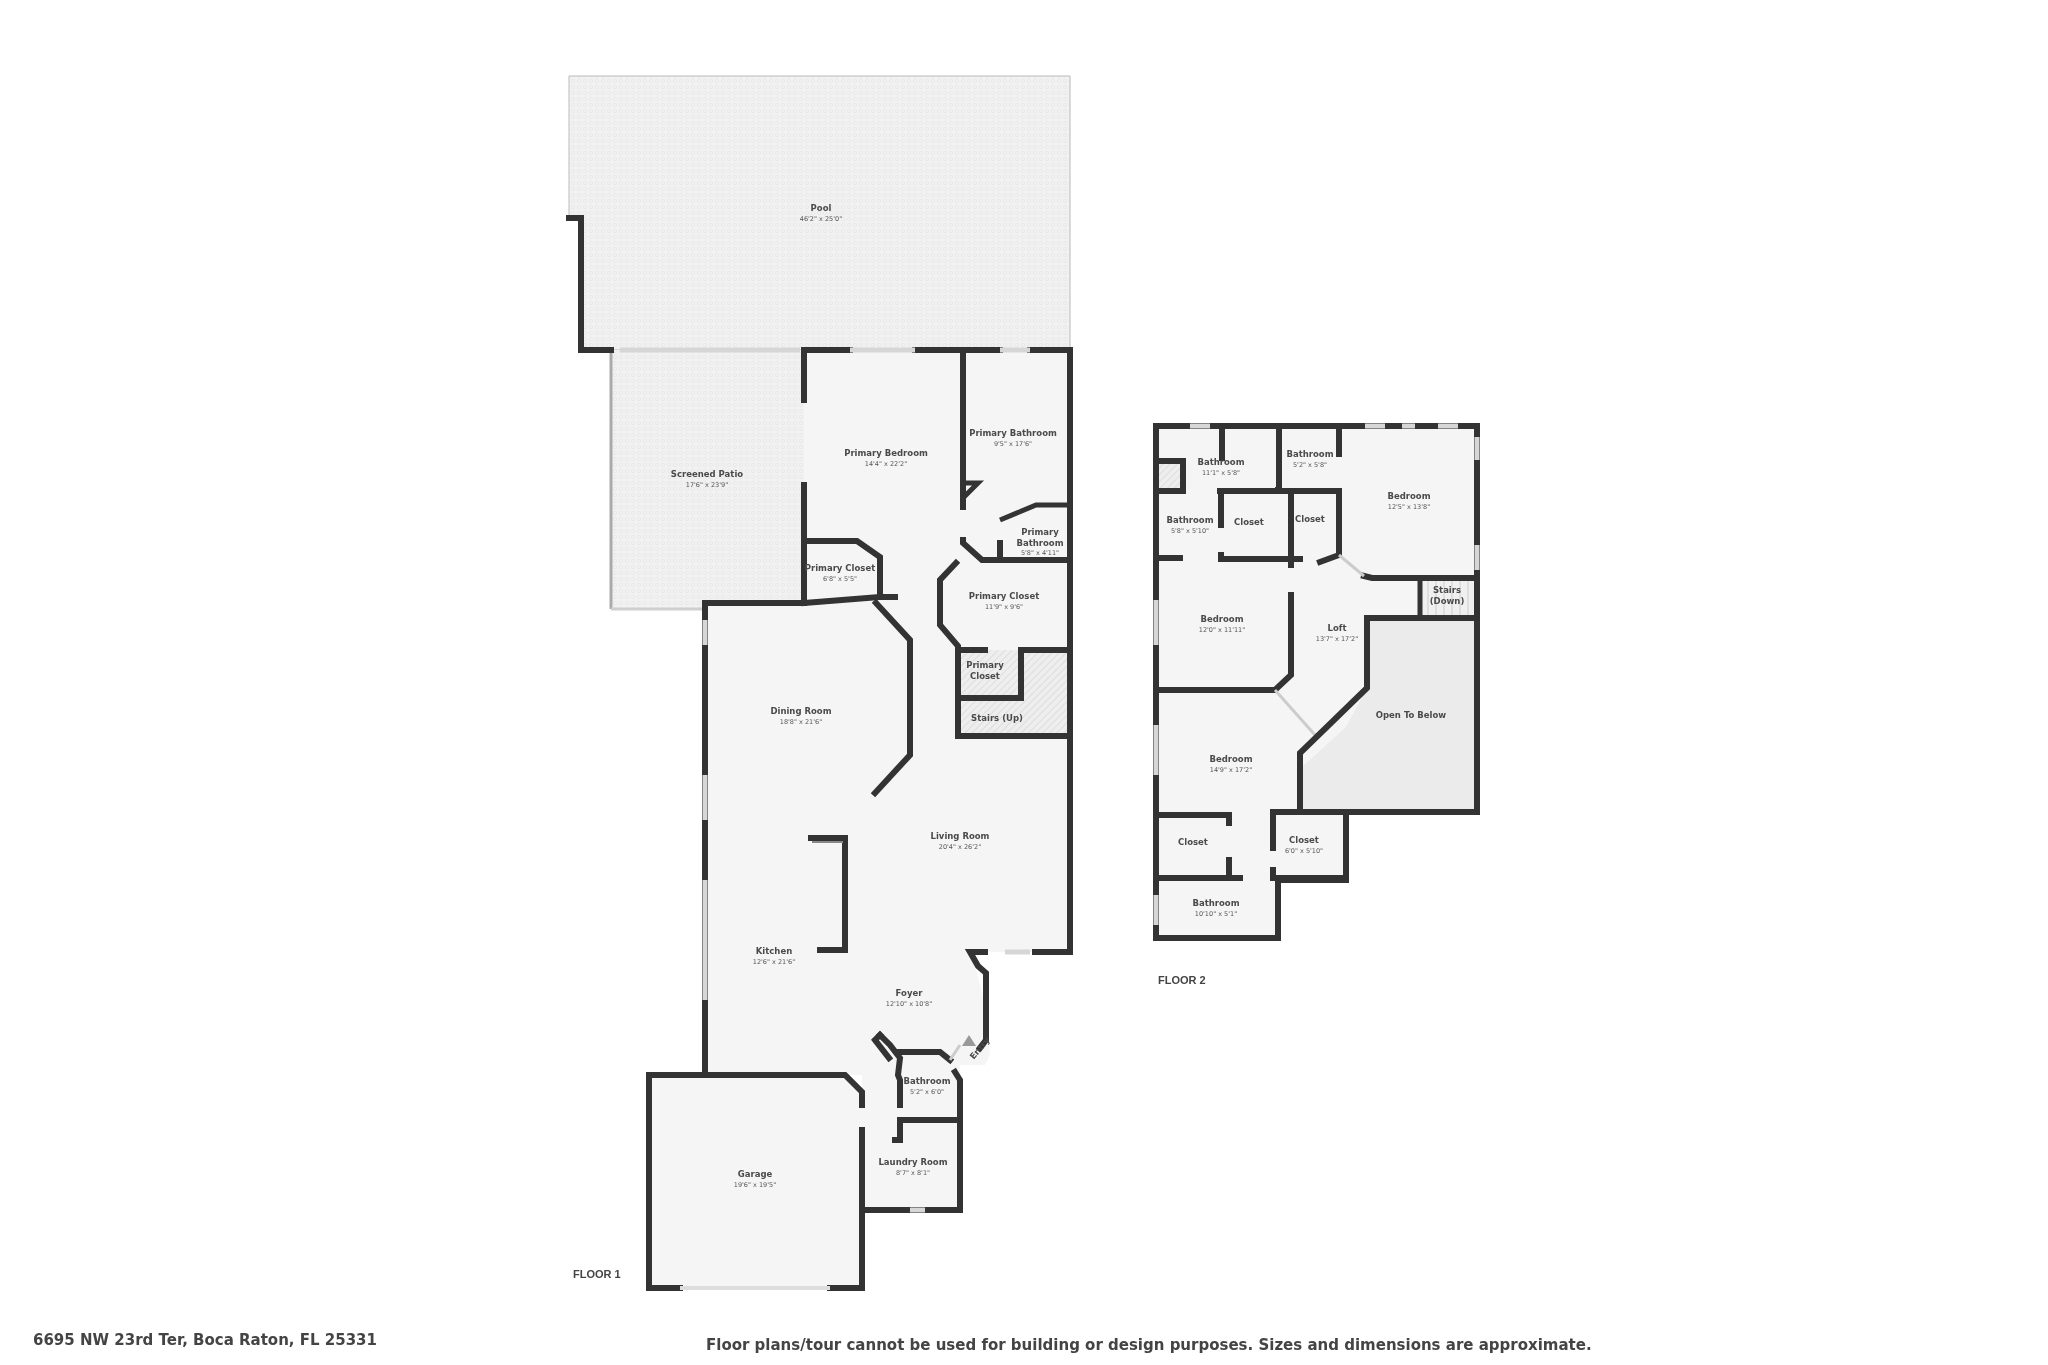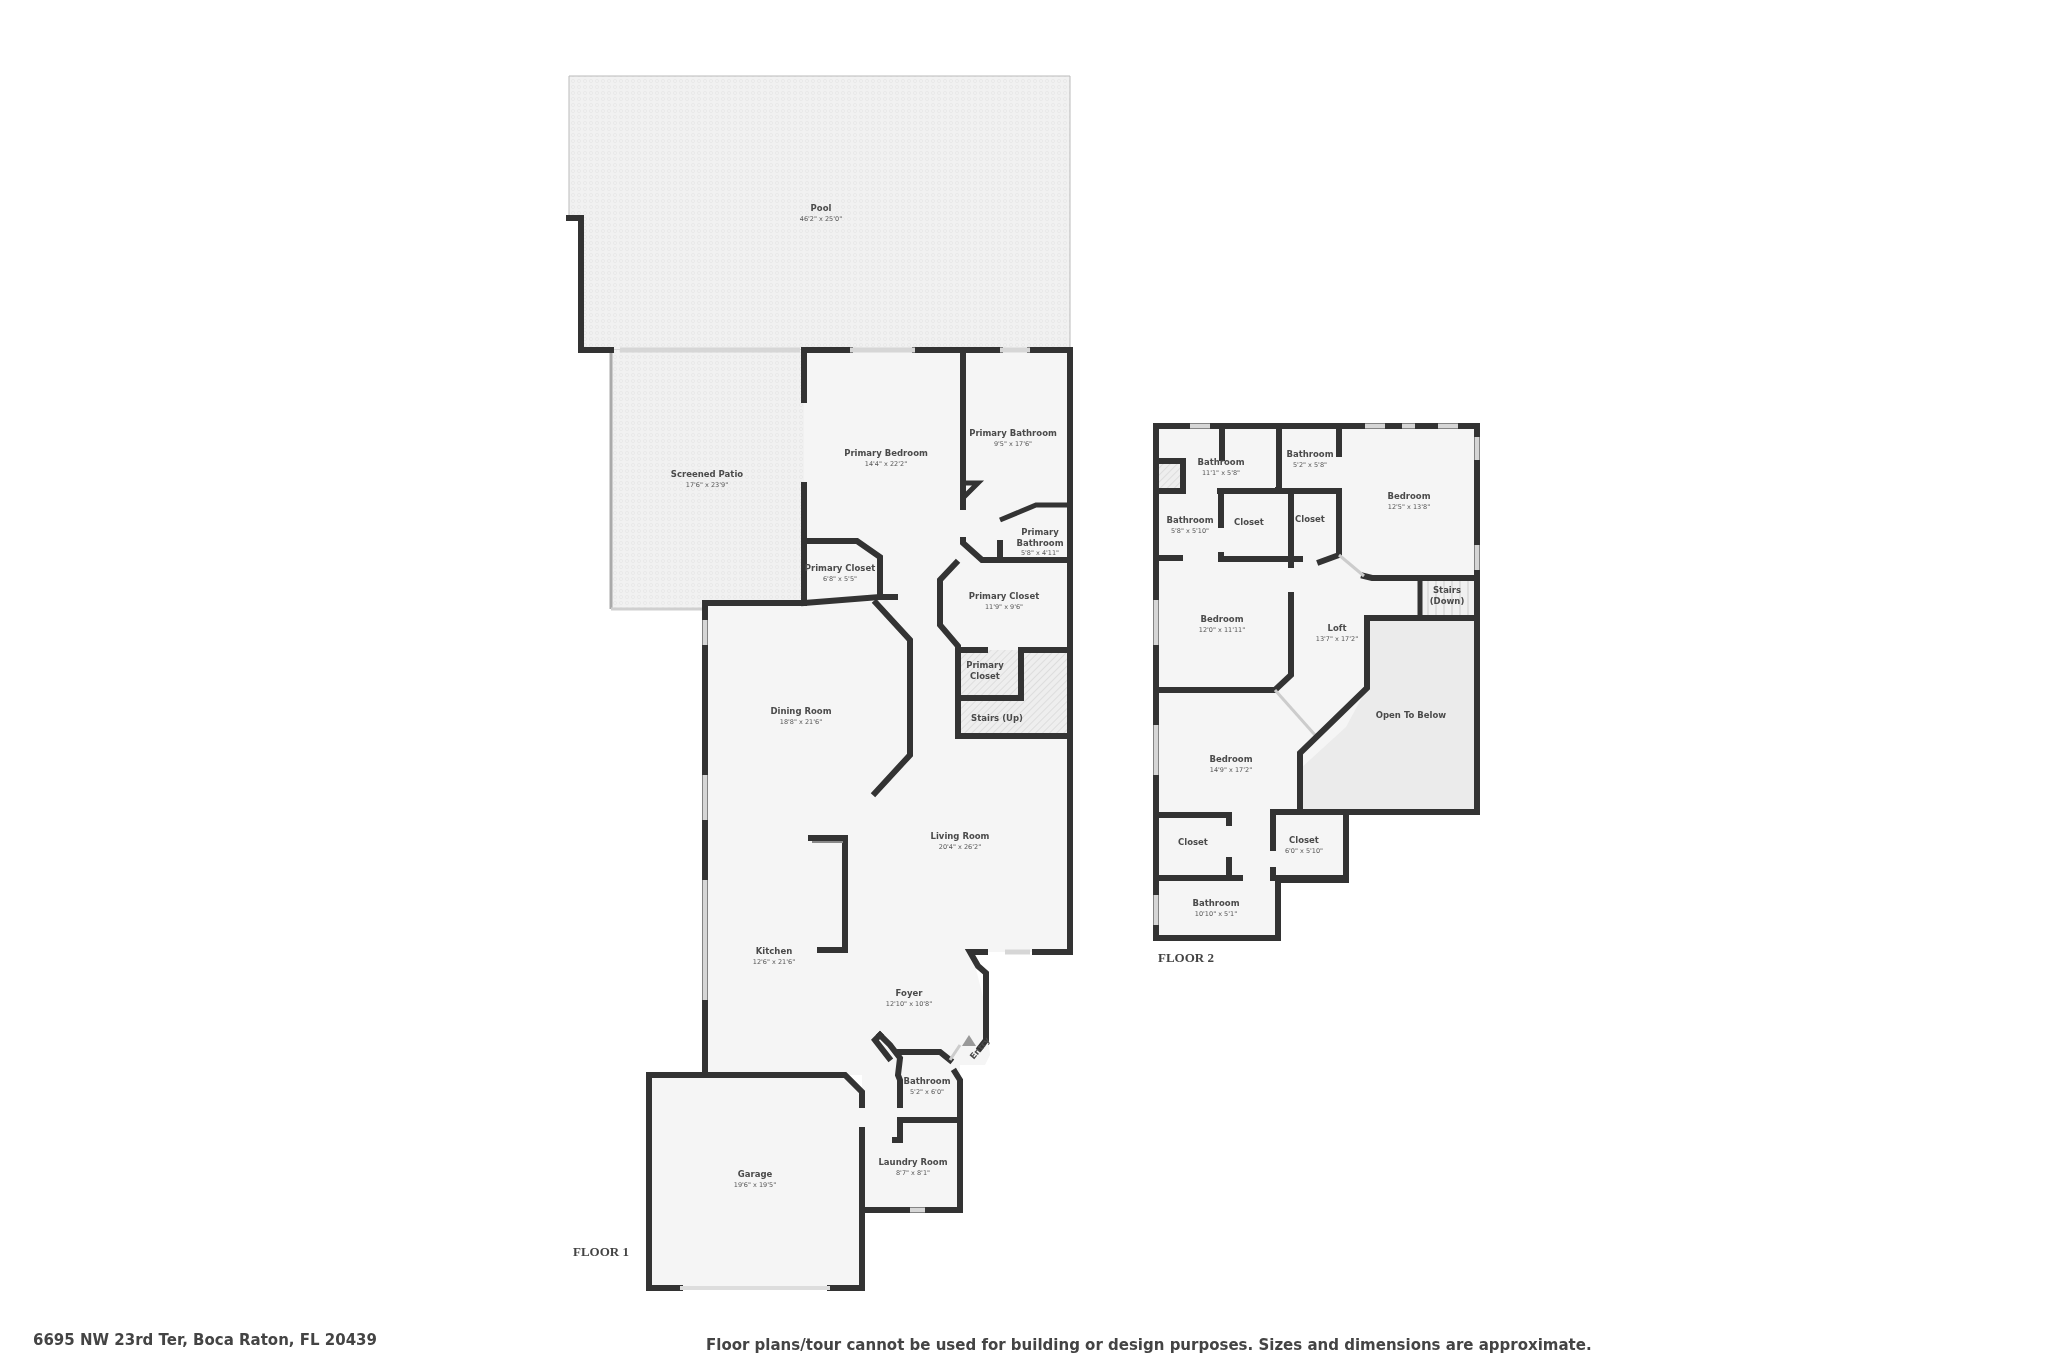--- a/index.html
+++ b/index.html
@@ -3,21 +3,21 @@
 <meta charset="utf-8">
 <style>
   html, body { margin:0; padding:0; background:#ffffff; }
   body { width:2048px; height:1365px; position:relative; overflow:hidden; font-family:"DejaVu Sans", sans-serif; }
   svg { position:absolute; left:0; top:0; }
   .wall { fill:none; stroke:#333333; stroke-width:6; stroke-linejoin:miter; stroke-linecap:square; }
   .thin { fill:none; stroke:#333333; stroke-width:5; }
   .win { stroke:#d6d6d6; stroke-width:5; }
   .rname { font-family:"DejaVu Sans", sans-serif; font-size:8.5px; fill:#4a4a4a; text-anchor:middle; font-weight:bold; }
   .rdim { font-family:"DejaVu Sans", sans-serif; font-size:6.5px; fill:#555555; text-anchor:middle; }
-  .floor-label { position:absolute; font-size:13px; font-weight:bold; color:#444444; font-family:Liberation Serif, serif; }
+  .floor-label { position:absolute; font-size:11px; font-weight:bold; color:#444444; font-family:Liberation Sans, sans-serif;margin-top:24px; }
   .address { position:absolute; left:33px; top:1331px; font-size:15px; font-weight:bold; color:#444444; font-family:"DejaVu Sans", sans-serif; }
   .disclaimer { position:absolute; left:706px; top:1336px; font-size:15px; font-weight:bold; color:#444444; font-family:"DejaVu Sans", sans-serif; }
 </style>
 </head>
 <body>
 
 <svg width="2048" height="1365" viewBox="0 0 2048 1365">
   <defs>
     <pattern id="tile" width="6" height="6" patternUnits="userSpaceOnUse">
       <rect width="6" height="6" fill="#f1f1f1"></rect>
@@ -243,14 +243,14 @@
       <text class="rdim" x="1304" y="853">6'0" x 5'10"</text>
 
       <text class="rname" x="1216" y="906">Bathroom</text>
       <text class="rdim" x="1216" y="916">10'10" x 5'1"</text>
     </g>
   </g>
 </svg>
 
 <div class="floor-label" style="left:573px; top:1244px;">FLOOR 1</div>
 <div class="floor-label" style="left:1158px; top:950px;">FLOOR 2</div>
-<div class="address">6695 NW 23rd Ter, Boca Raton, FL 20439</div>
+<div class="address">6695 NW 23rd Ter, Boca Raton, FL 25331</div>
 <div class="disclaimer">Floor plans/tour cannot be used for building or design purposes. Sizes and dimensions are approximate.</div>
 
 </body></html>

